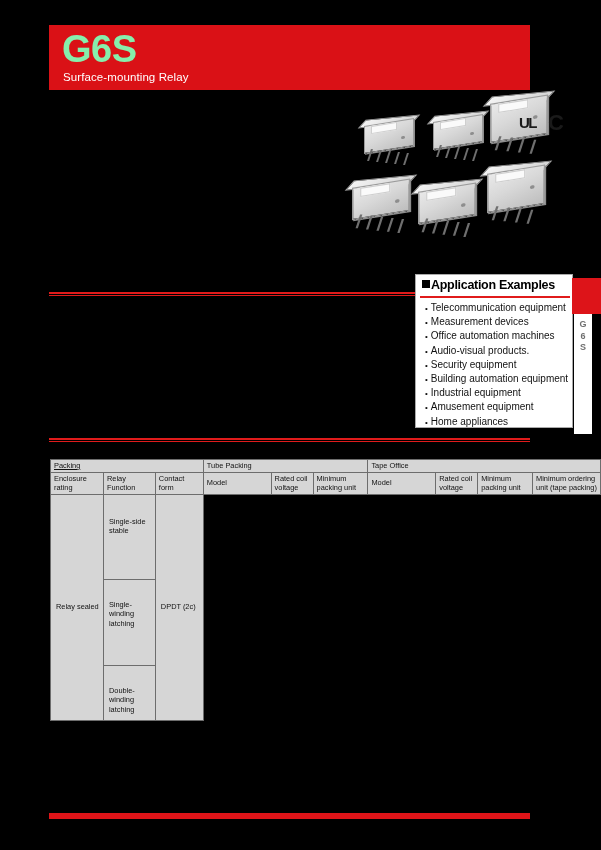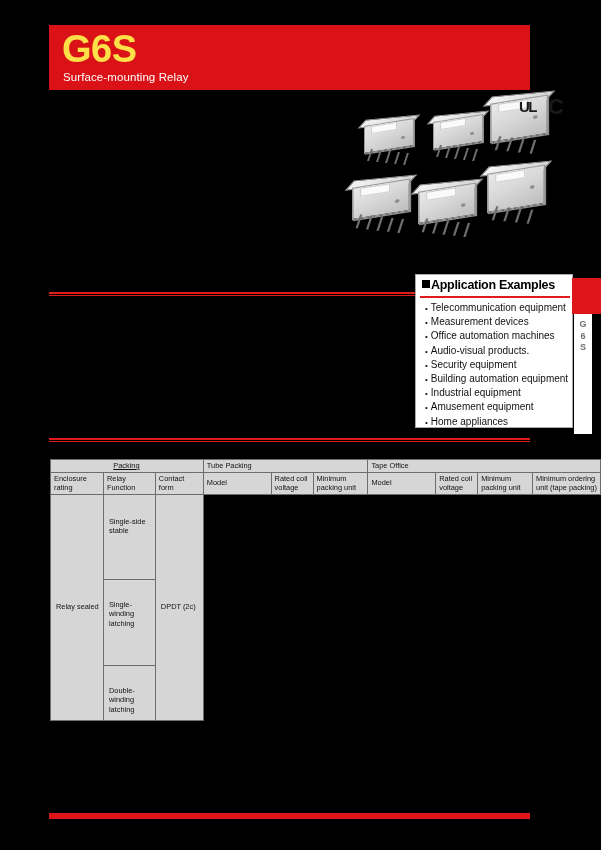--- a/index.html
+++ b/index.html
@@ -25,21 +25,21 @@
     height: 65px;
     background: #da1116;
   }
   .banner-title {
     position: absolute;
     left: 13px;
     top: 5px;
     font-size: 38px;
     font-weight: bold;
     letter-spacing: -0.5px;
-    color: #fde047;
+    color: #86efac;
     line-height: 1.05;
   }
   .banner-sub {
     position: absolute;
     left: 14px;
     top: 46px;
     font-size: 11.5px;
     color: #ffffff;
     letter-spacing: 0.1px;
   }
@@ -112,21 +112,21 @@
     height: 12px;
     background: #6f6f6f;
     transform: skewX(-18deg);
   }
   .relay.lg { transform: scale(1.16); }
   .relay.tall .body { height: 32px; }
 
   .certmarks {
     position: absolute;
     left: 519px;
-    top: 96px;
+    top: 112px;
     width: 60px;
     height: 26px;
     color: #111;
   }
   .certmarks .ul {
     position: absolute;
     left: 0;
     top: 2px;
     font-size: 15px;
     font-weight: bold;
@@ -282,21 +282,21 @@
   .otable td, .otable th {
     border: 1px solid #6d6d6d;
     padding: 1px 3px;
     font-weight: normal;
     text-align: left;
     vertical-align: middle;
     background: #d6d6d6;
     line-height: 9.5px;
   }
   .otable th.packing-cell {
-    text-align: center;
+    text-align: left;
     vertical-align: top;
     padding-right: 4px;
     text-decoration: underline;
   }
   .otable td.blank {
     background: #000000;
     border-color: #000000;
   }
   .otable td.body-cell {
     text-align: left;

